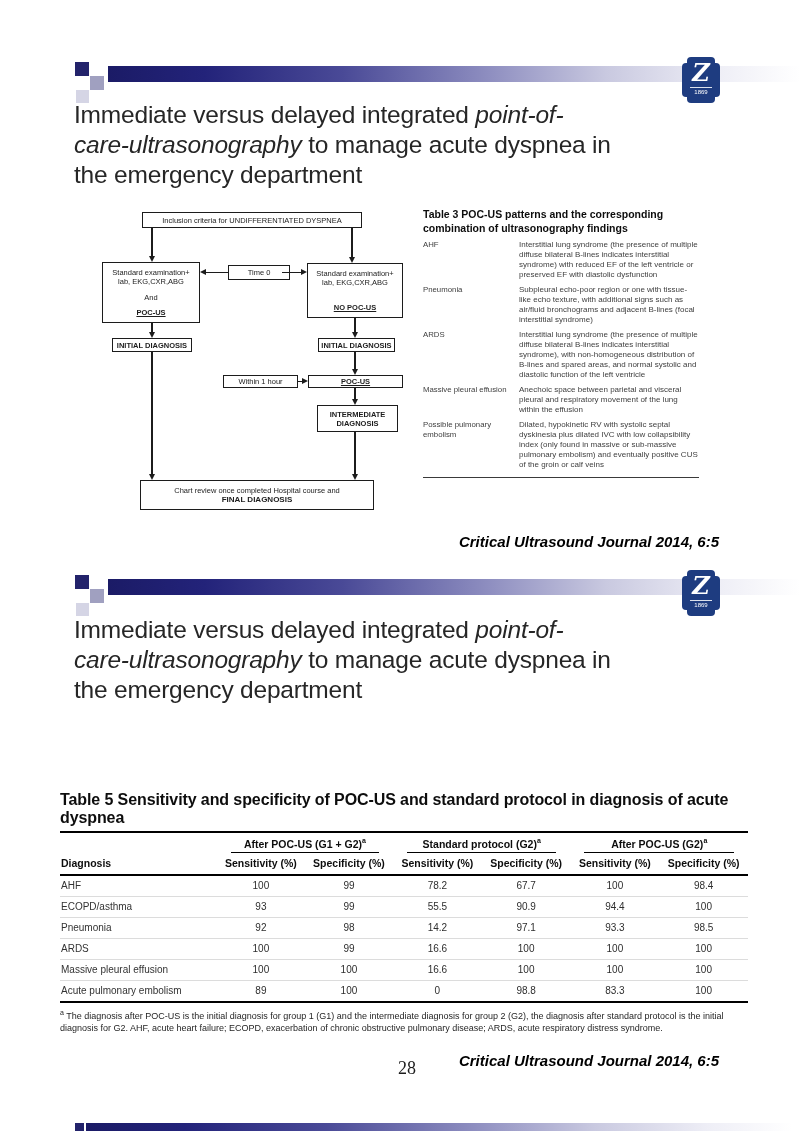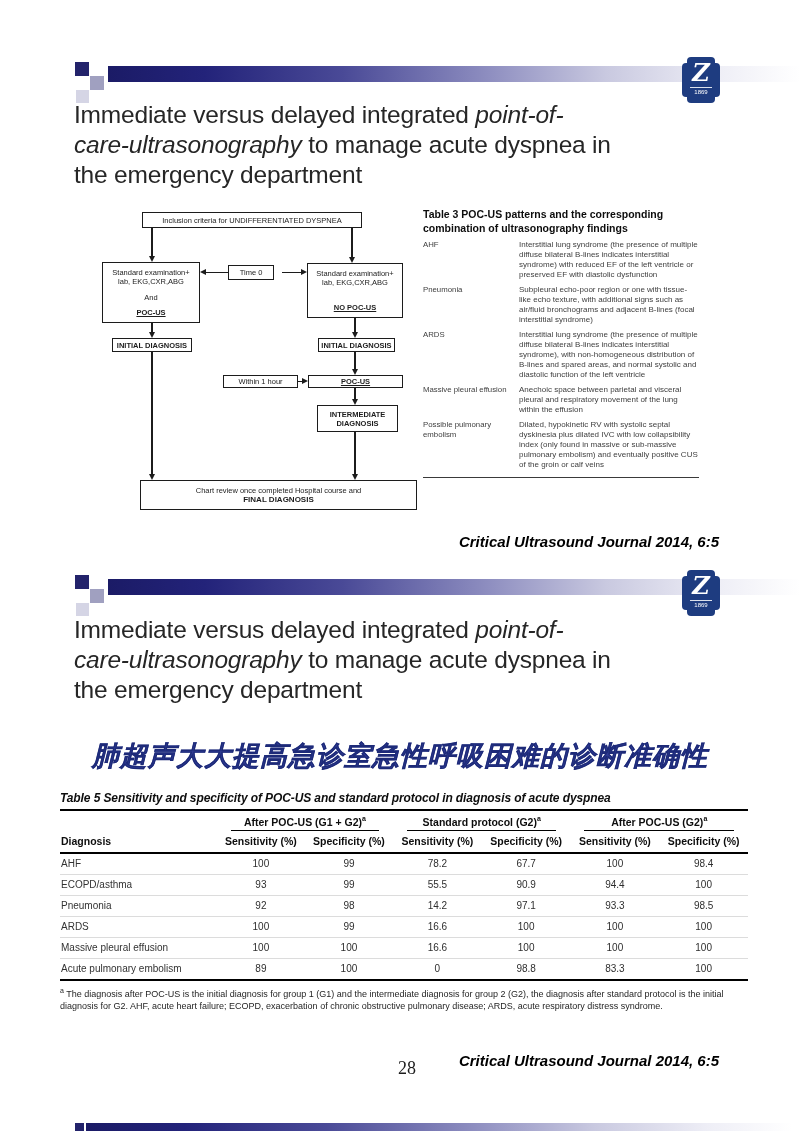--- a/index.html
+++ b/index.html
@@ -49,21 +49,21 @@
   
   .citation{position:absolute;left:455px;width:268px;text-align:center;font-weight:bold;font-style:italic;font-size:15px;color:#000;}
   .pagenum{position:absolute;left:384px;width:32px;text-align:right;font-family:Liberation Serif, serif;font-size:18px;color:#1c1c1c;}
 
   
   .headline-cn{position:absolute;left:0;width:800px;text-align:center;font-size:27px;font-style:italic;font-weight:600;
                color:#303c96;-webkit-text-stroke:0.4px #1d2a78;letter-spacing:1px;}
 
   
   .t5wrap{position:absolute;left:60px;top:791px;width:688px;}
-  .t5-title{font-weight:bold;font-size:12px;color:#0d0d0d;margin-bottom:4px;letter-spacing:-0.1px;font-style:italic;}
+  .t5-title{font-weight:bold;font-size:16px;color:#0d0d0d;margin-bottom:4px;letter-spacing:-0.1px;}
   .t5{width:100%;border-collapse:collapse;border-top:2px solid #000;border-bottom:2px solid #000;}
   .t5 th{font-size:10.5px;color:#0d0d0d;}
   .grp-row th{padding:4px 0 0;}
   .grp{border-bottom:1.6px solid #000;margin:0 14px;padding-bottom:2px;text-align:center;font-weight:bold;}
   .sub-row th{border-bottom:2px solid #000;font-weight:bold;text-align:center;padding:4px 2px 5px;}
   .sub-row th.diag-h{text-align:left;padding-left:1px;}
   .t5 tbody td{text-align:center;font-size:10px;color:#2e2e2e;padding:4.5px 2px;}
   .t5 tbody td.diag{text-align:left;color:#333;padding-left:1px;}
   .t5 tbody tr + tr td{border-top:1px solid #dcdcdc;}
   sup{font-size:7px;}
@@ -100,21 +100,21 @@
     <div class="fc-box" style="left:42px;top:7px;width:220px;height:16px;">
       <span>Inclusion criteria for UNDIFFERENTIATED DYSPNEA</span>
     </div>
 
     <div class="fc-box fc-thick" style="left:2px;top:57px;width:98px;height:61px;justify-content:space-between;padding:5px 2px;">
       <span><span>Standard examination+</span><br><span>lab, EKG,CXR,ABG</span></span>
       <span>And</span>
       <span class="bold und">POC-US</span>
     </div>
 
-    <div class="fc-box" style="left:128px;top:60px;width:46px;height:15px;">
+    <div class="fc-box" style="left:128px;top:60px;width:62px;height:15px;">
       <span>Time 0</span>
     </div>
 
     <div class="fc-box fc-thick" style="left:207px;top:58px;width:96px;height:55px;justify-content:space-between;padding:5px 2px;">
       <span><span>Standard examination+</span><br><span>lab, EKG,CXR,ABG</span></span>
       <span class="bold und">NO POC-US</span>
     </div>
 
     <div class="fc-box" style="left:12px;top:133px;width:80px;height:14px;font-weight:600;">
       <span>INITIAL DIAGNOSIS</span>
@@ -130,21 +130,21 @@
 
     <div class="fc-box" style="left:208px;top:170px;width:95px;height:13px;">
       <span class="und" style="font-weight:600;">POC-US</span>
     </div>
 
     <div class="fc-box" style="left:217px;top:200px;width:81px;height:27px;font-weight:600;">
       <span>INTERMEDIATE</span>
       <span>DIAGNOSIS</span>
     </div>
 
-    <div class="fc-box fc-thick" style="left:40px;top:275px;width:277px;height:30px;">
+    <div class="fc-box fc-thick" style="left:40px;top:275px;width:234px;height:30px;">
       <span>Chart review once completed Hospital course and</span>
       <span class="bold" style="font-size:8px;">FINAL DIAGNOSIS</span>
     </div>
 
     <div class="fc-vline" style="left:51.3px;top:23px;height:28px;"></div>
     <div class="ah-d" style="left:48.5px;top:51px;"></div>
     <div class="fc-vline" style="left:251.3px;top:23px;height:29px;"></div>
     <div class="ah-d" style="left:248.5px;top:52px;"></div>
 
     <div class="fc-hline" style="left:106px;top:66.8px;width:22px;"></div>
@@ -214,21 +214,20 @@
       </div>
     </div>
   </div>
 
   <div class="slide-title" style="top:615px;">
     <div><span>Immediate versus delayed integrated </span><i>point-of-</i></div>
     <div><i>care-ultrasonography</i><span> to manage acute dyspnea in</span></div>
     <div>the emergency department</div>
   </div>
 
-  <div class="headline-cn" style="top:738px;">肺超声大大提高急诊室急性呼吸困难的诊断准确性</div>
 
   <div class="t5wrap">
     <div class="t5-title">Table 5 Sensitivity and specificity of POC-US and standard protocol in diagnosis of acute dyspnea</div>
     <table class="t5">
       <colgroup>
         <col style="width:22.8%">
           <col style="width:12.8%">
           <col style="width:12.8%">
           <col style="width:12.9%">
           <col style="width:12.9%">

